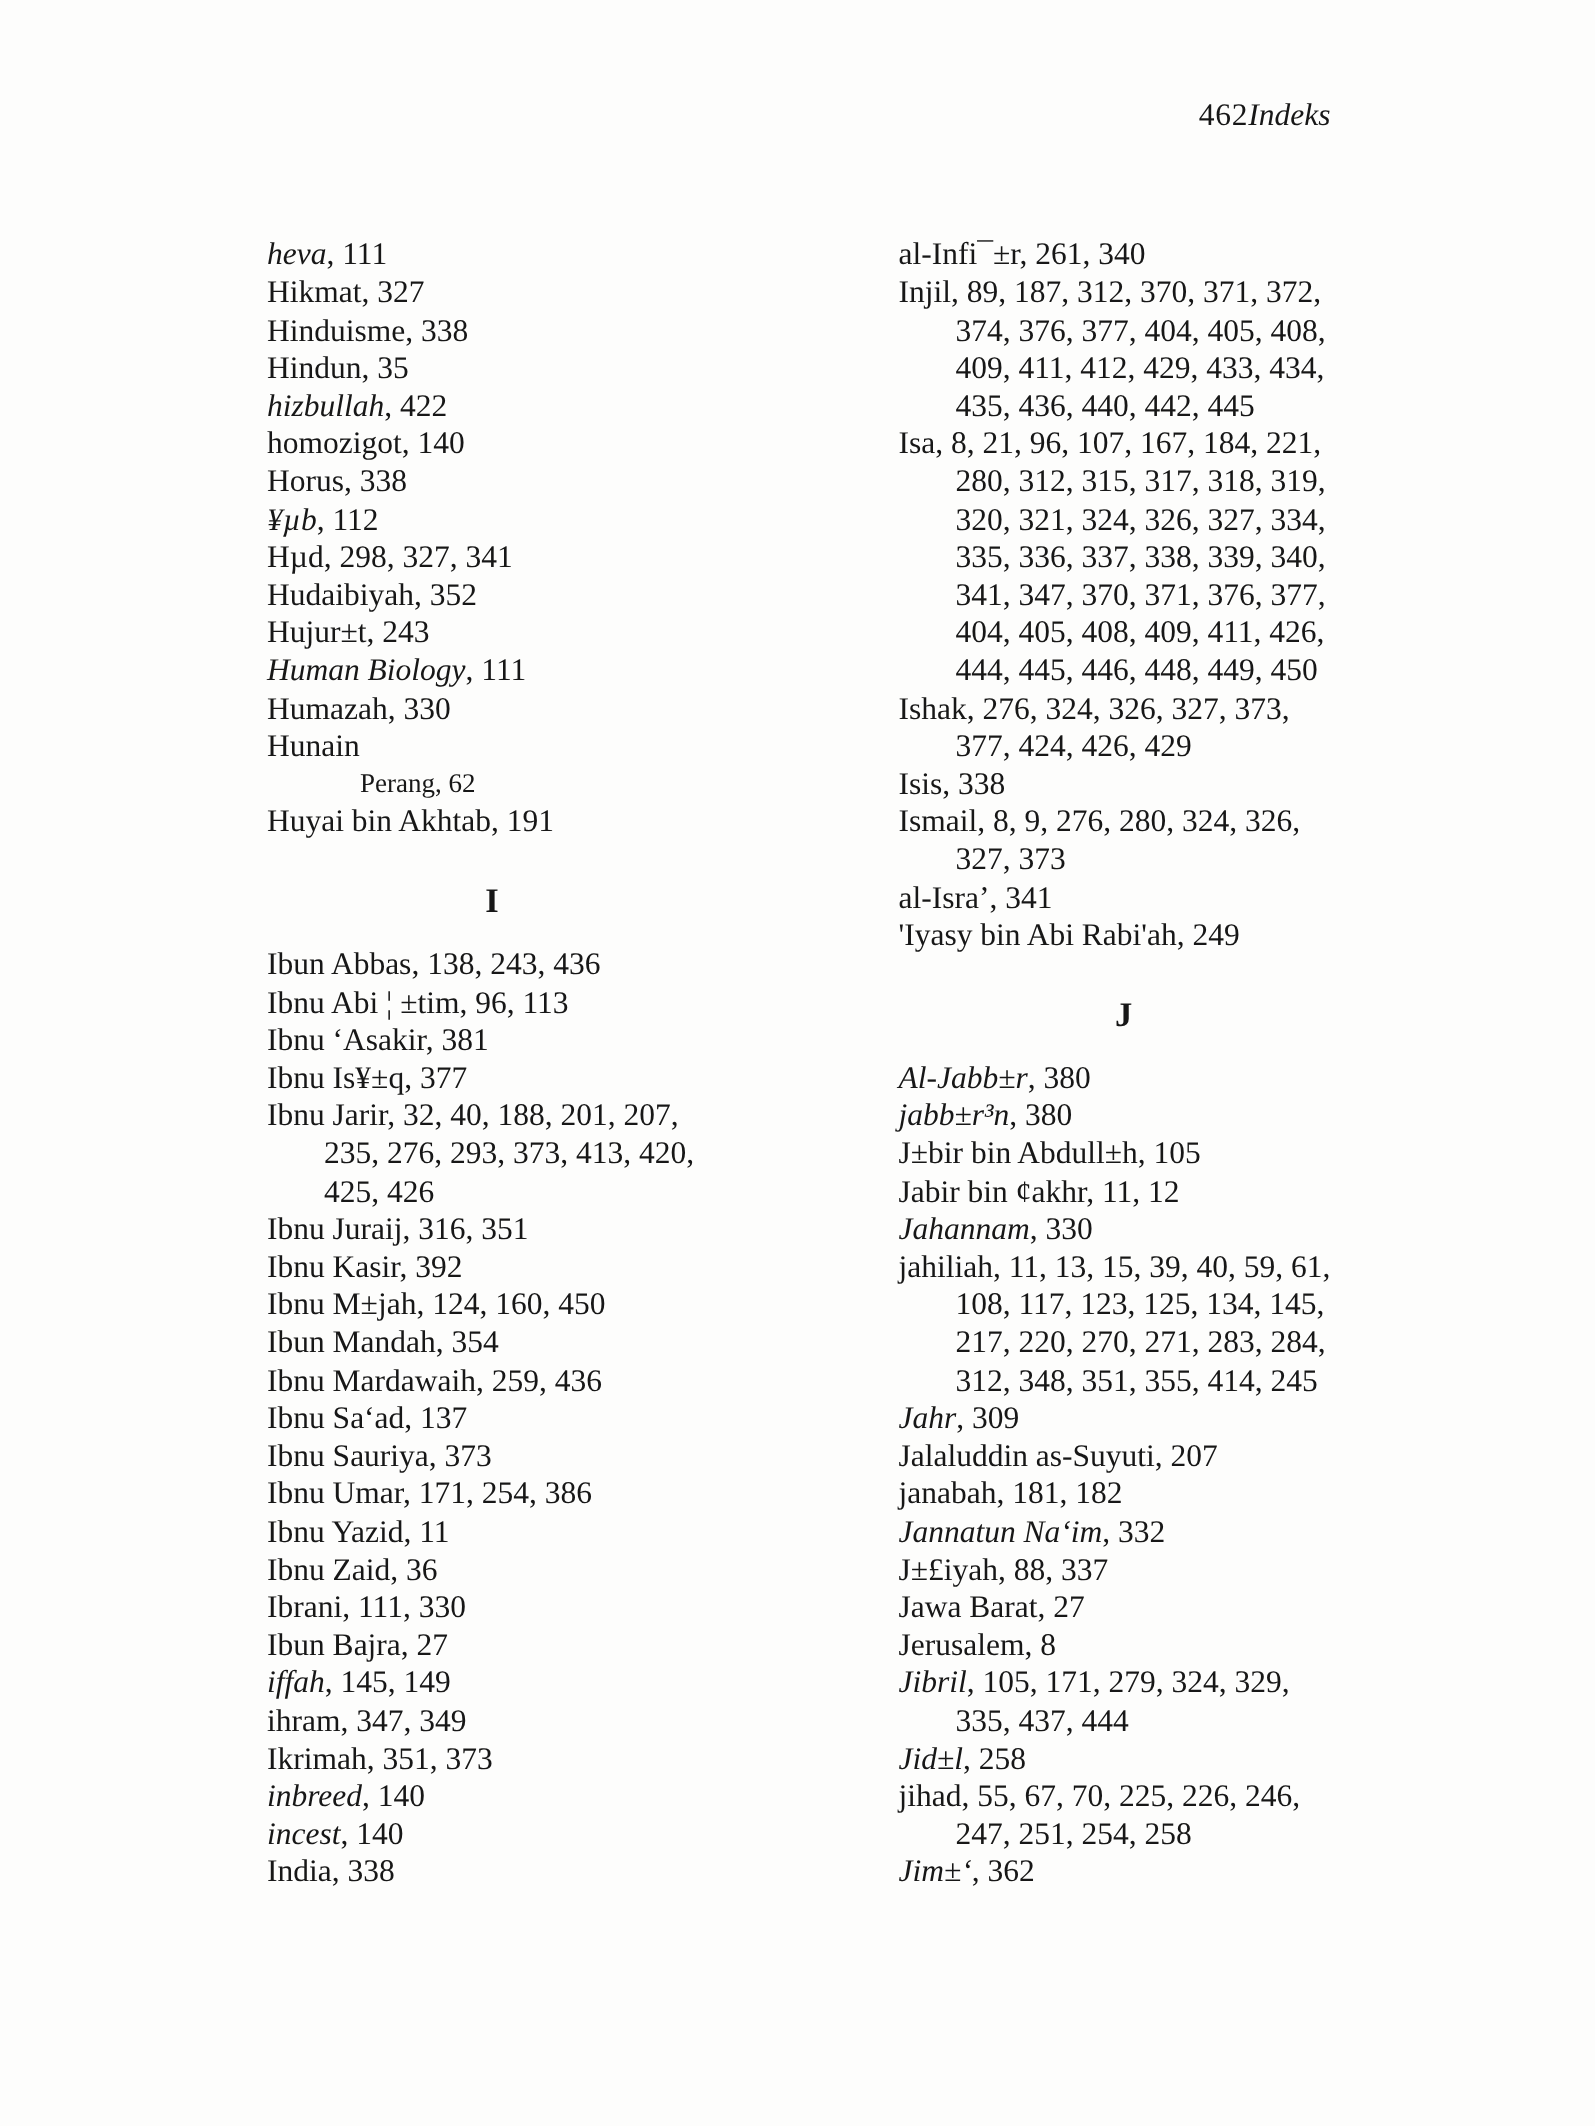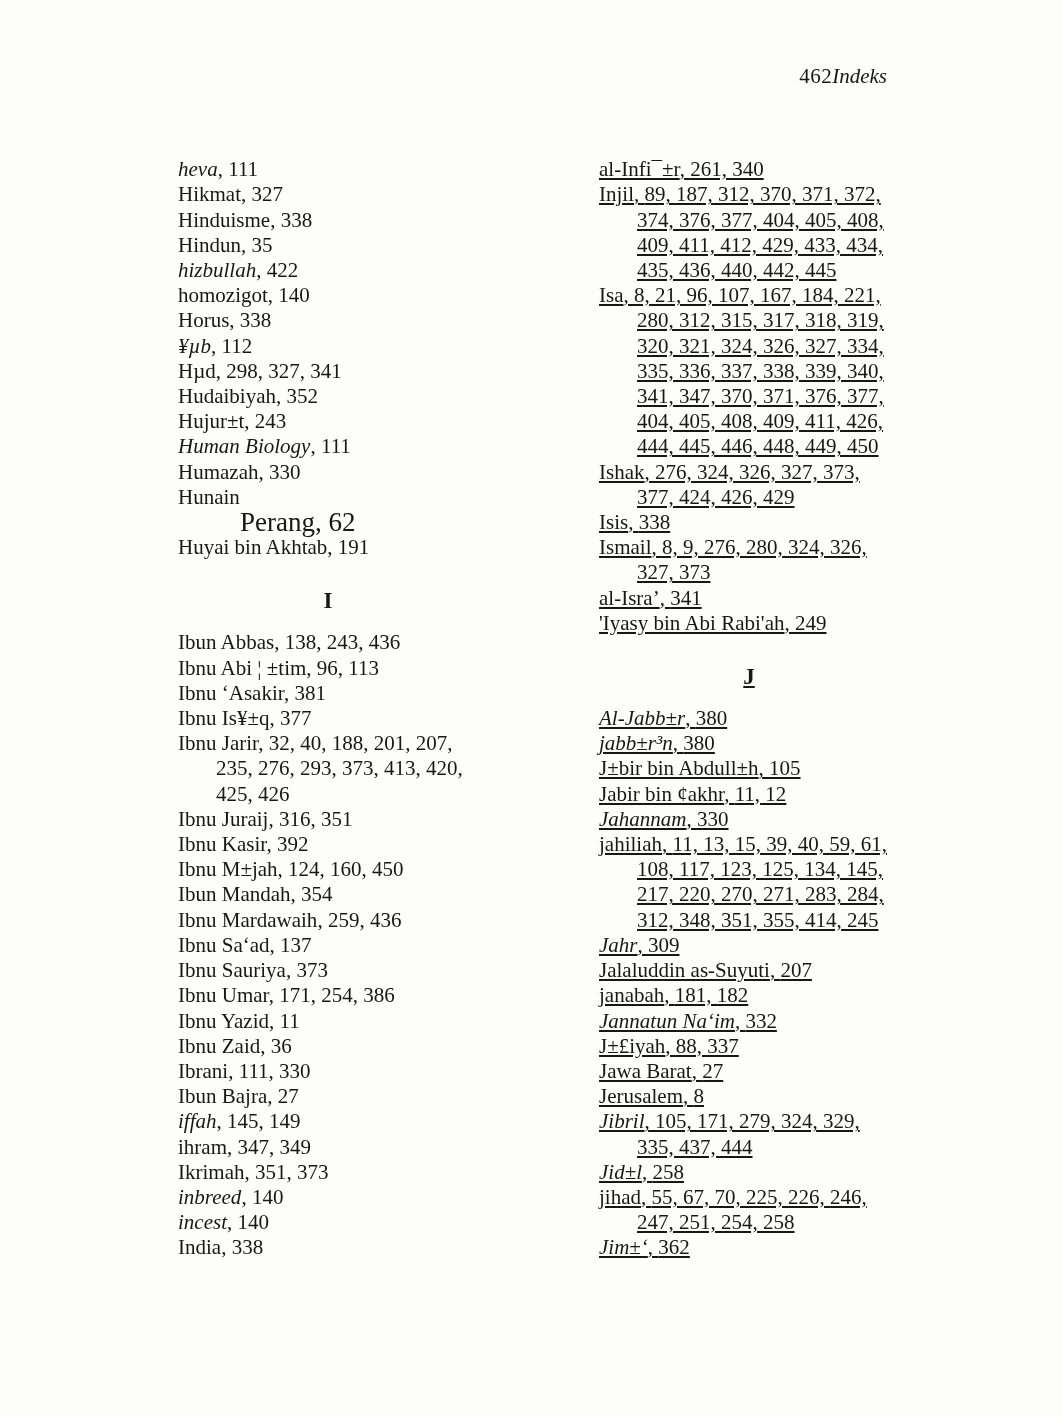--- a/index.html
+++ b/index.html
@@ -24,29 +24,29 @@
     padding-right: 176px;
   }
   .page-number { letter-spacing: 0.5px; }
   .header-title { font-style: italic; }
   main.columns {
     display: flex;
     margin-top: 68px;
     gap: 30px;
   }
   .col { width: 300px; }
-  .col-right { margin-left: 91px; text-decoration: underline; }
+  .col-right { margin-left: 91px; }
   .entry {
     padding-left: 38px;
     text-indent: -38px;
   }
   .entry.sub {
     padding-left: 62px;
     text-indent: 0;
-    font-size: 27px;
+    font-size: 18px;
   }
   .italic { font-style: italic; }
   h2.sec {
     font-size: 23px;
     font-weight: bold;
     text-align: center;
     margin: 27px 0 15px 0;
     line-height: 28px;
   }
 </style>

